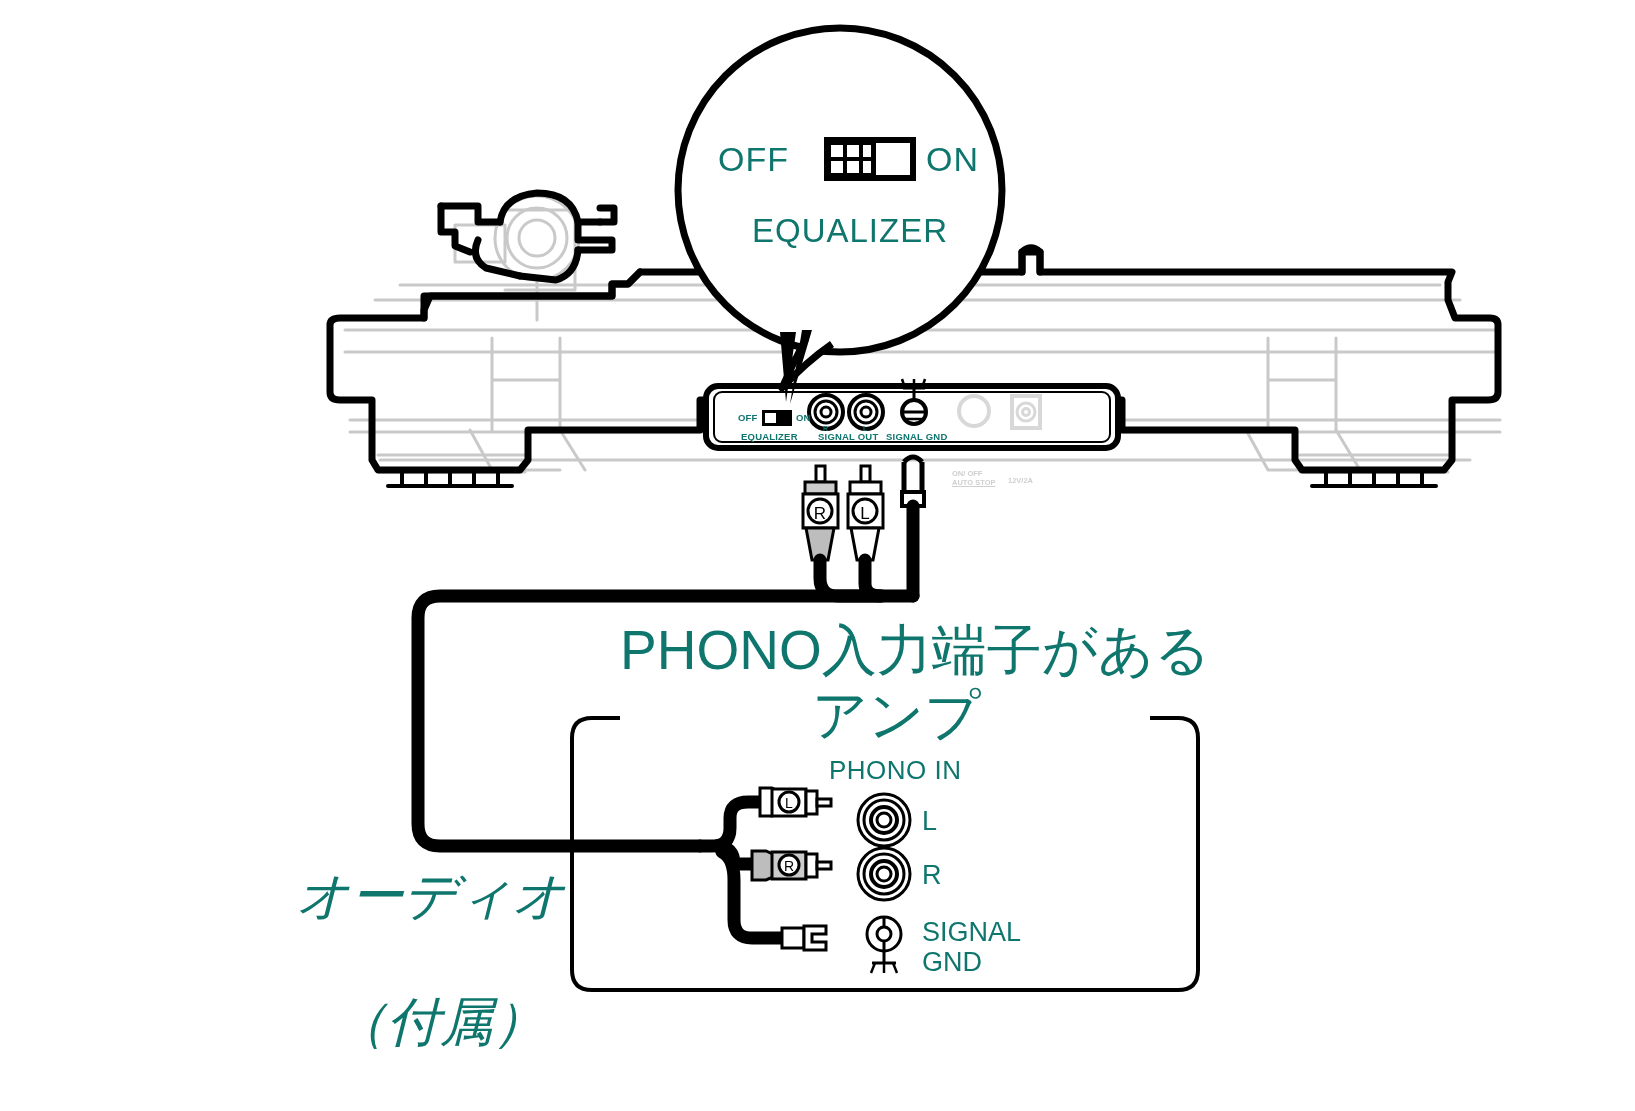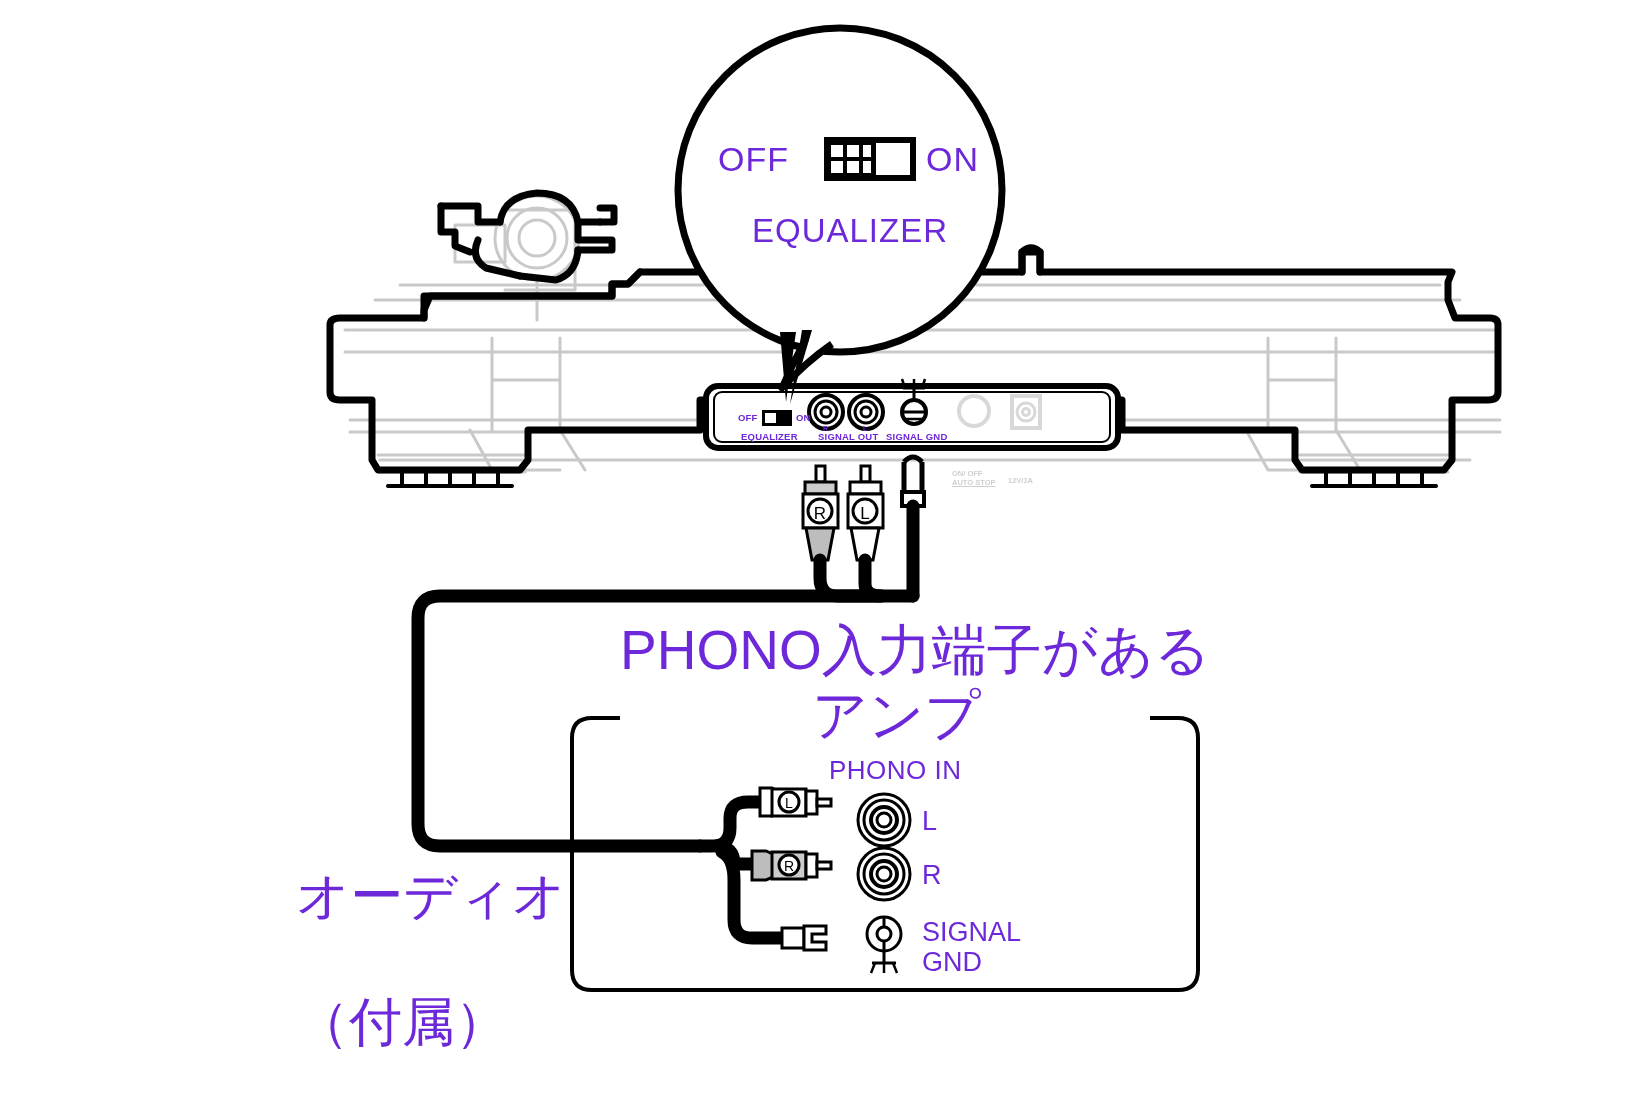--- a/index.html
+++ b/index.html
@@ -18,30 +18,31 @@
   }
   #art {
     position: absolute;
     left: 0; top: 0;
     width: 1635px;
     height: 1111px;
   }
   .txt {
     position: absolute;
     white-space: pre;
-    color: #6d28d9;
+    color: #0f766e;
     line-height: 1.12;
   }
   .jp-big {
     font-size: 55px;
     letter-spacing: 0px;
   }
   .jp-left {
     font-size: 53px;
-    text-align: left;
+    text-align: right;
+    font-style: italic;
   }
   .lbl-callout-side { font-size: 34px; letter-spacing: 1px; }
   .lbl-callout-eq { font-size: 33px; letter-spacing: 1px; }
   .lbl-amp-head { font-size: 26px; letter-spacing: 0.5px; }
   .lbl-amp-jack { font-size: 27px; }
   .lbl-panel-tiny { font-size: 9.5px; font-weight: bold; letter-spacing: 0.2px; }
   .lbl-panel-micro { font-size: 7px; font-weight: bold; }
   .lbl-panel-faint { font-size: 9px; font-weight: bold; color: #cfcfcf; margin-top: 41px; }
 </style>
 </head>

